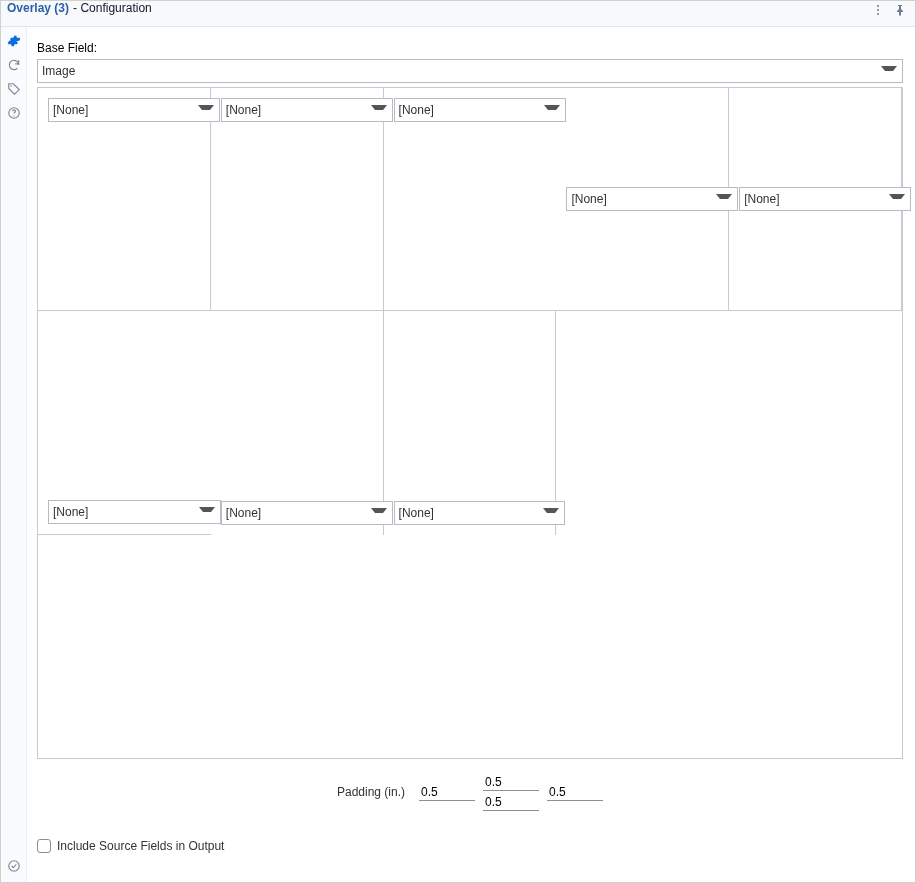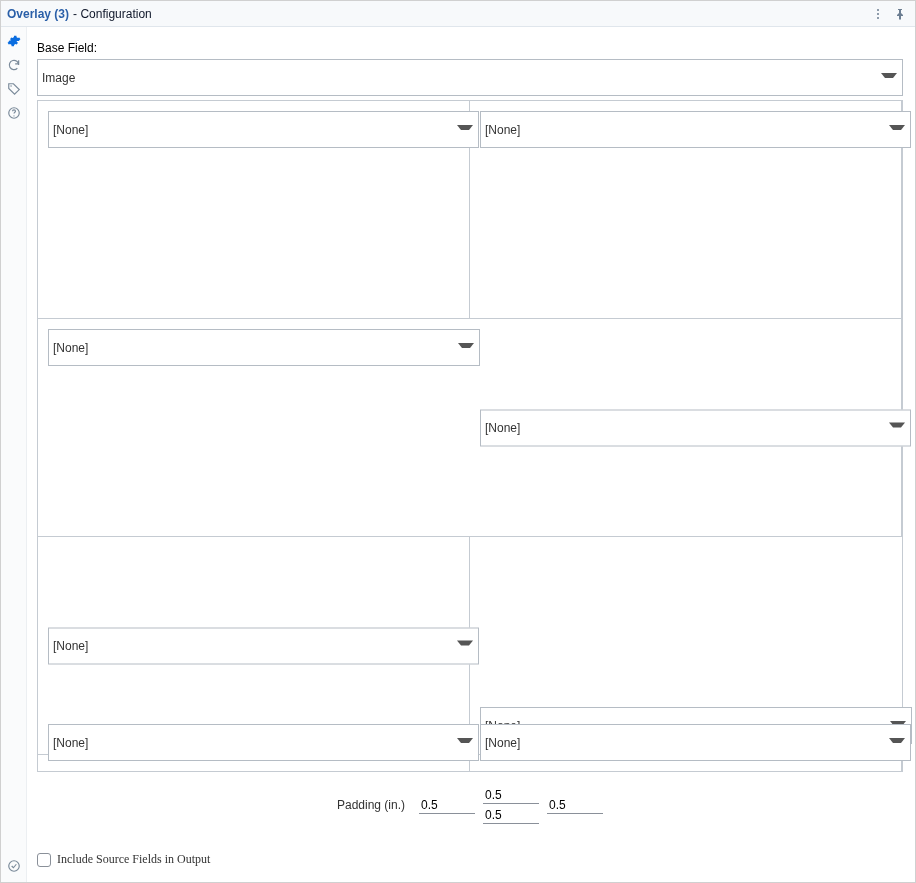--- a/index.html
+++ b/index.html
@@ -12,21 +12,21 @@
     width: 916px;
     height: 883px;
     overflow: hidden;
     border: 1px solid #d0d0d0;
   }
   .header {
     height: 26px;
     background: #f7f9fb;
     border-bottom: 1px solid #e0e6ec;
     display: flex;
-    align-items: center;
+    align-items: flex-start;
     padding: 0 6px;
   }
   .header-title {
     flex: 0 0 auto;
     color: #2a5fa8;
     font-weight: 600;
     font-size: 12px;
   }
   .header-sub {
     color: #0f172a;
@@ -68,21 +68,21 @@
     padding: 10px 12px 10px 10px;
     overflow: auto;
   }
   .field-label {
     font-size: 12px;
     margin: 4px 0 4px 0;
     color: #000000;
   }
   .combo {
     width: 100%;
-    height: 37px;
+    height: 24px;
     border: 1px solid #b5bcc4;
     background: #fff;
     font-size: 12px;
     padding: 0 18px 0 4px;
     position: relative;
     display: flex;
     align-items: center;
     cursor: pointer;
   }
   .combo::after {
@@ -97,21 +97,21 @@
     border-right: 4px solid transparent;
     border-top: 5px solid #555;
     pointer-events: none;
   }
   .combo.full { width: 100%; }
   .grid-wrap {
     margin-top: 4px;
     border: 1px solid #c5cbd2;
     height: 672px;
     display: grid;
-    grid-template-columns: 1fr 1fr;
+    grid-template-columns: 1fr 1fr 1fr 1fr 1fr;
     grid-template-rows: 1fr 1fr 1fr;
   }
   .cell {
     border-right: 1px solid #c5cbd2;
     border-bottom: 1px solid #c5cbd2;
     position: relative;
     padding: 8px;
   }
   .cell:nth-child(3n) { border-right: none; }
   .cell:nth-child(n+7) { border-bottom: none; }
@@ -147,21 +147,20 @@
     text-align: left;
     padding: 0 2px;
     background: transparent;
   }
   .pad-stack { display: flex; flex-direction: column; gap: 2px; align-items:center; }
   .include-row {
     display: flex;
     align-items: center;
     gap: 6px;
     margin-top: 28px;
-    font-family: Liberation Serif, serif;
   }
   .chk {
     width: 14px; height: 14px;
     border: 1px solid #8a9099;
     border-radius: 3px;
     cursor: pointer;
     display: inline-block;
   }
   svg { display: block; }
 </style>

